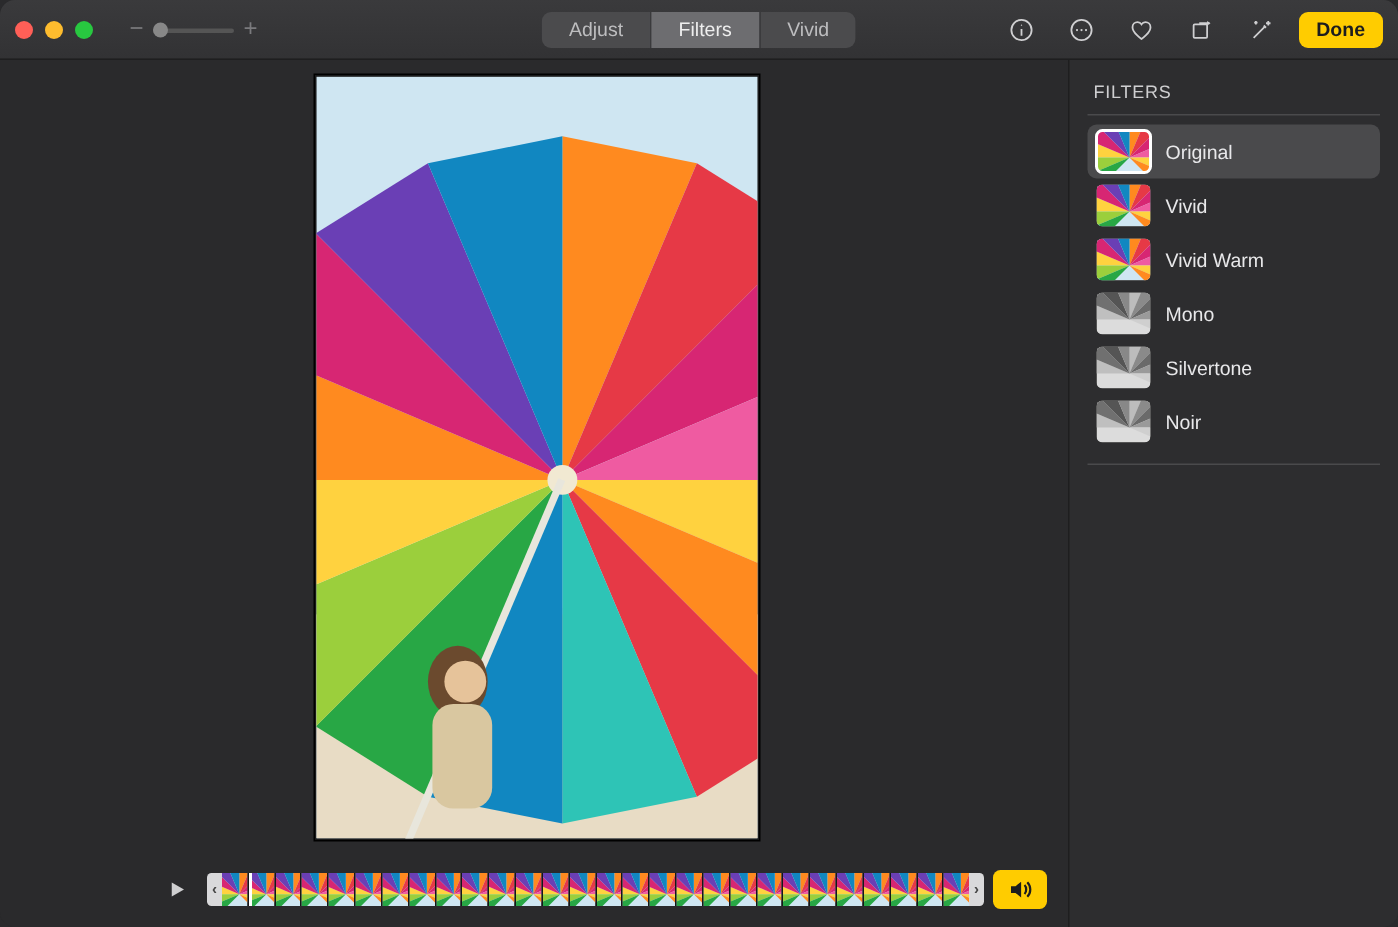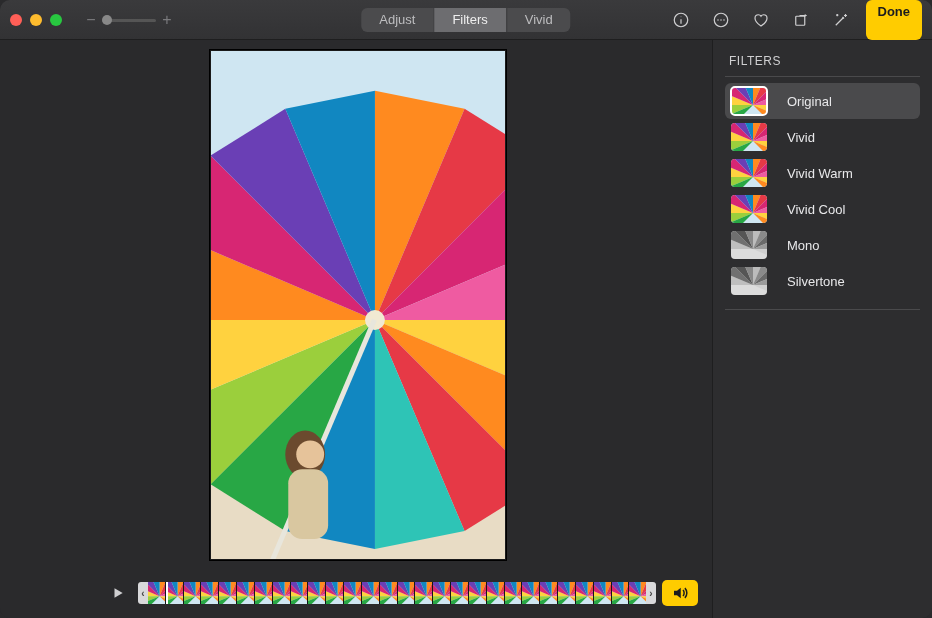--- a/index.html
+++ b/index.html
@@ -24,31 +24,31 @@
 
   .seg-wrap { position: absolute; left: 50%; transform: translateX(-50%); display: flex; background: #4b4b4d; border-radius: 6px; overflow: hidden; height: 24px; }
   .seg-btn { padding: 0 18px; line-height: 24px; font-size: 13px; color: #eee; cursor: default; }
   .seg-btn + .seg-btn { border-left: 1px solid #3a3a3c; }
   .seg-btn.dim { color: #bdbdbf; }
   .seg-btn.active { background: #6d6d70; }
 
   .right-tools { margin-left: auto; display: flex; align-items: center; gap: 10px; }
   .tool-btn { width: 30px; height: 26px; border-radius: 6px; display: flex; align-items: center; justify-content: center; color: #cfcfd1; }
   .tool-btn svg { width: 18px; height: 18px; stroke: currentColor; fill: none; stroke-width: 1.6; }
-  .done-btn { background: #ffcc00; color: #1c1c1e; font-weight: 600; font-size: 13px; padding: 4px 12px; border-radius: 6px; height: 40px; line-height: 16px; }
+  .done-btn { background: #ffcc00; color: #1c1c1e; font-weight: 600; font-size: 13px; padding: 4px 12px; border-radius: 6px; height: 24px; line-height: 16px; }
 
   
   .content { position: absolute; top: 40px; bottom: 0; left: 0; right: 0; display: flex; }
   .canvas-area { flex: 1; position: relative; background: #2a2a2c; }
 
   
   .sidebar { width: 220px; background: #2d2d2f; border-left: 1px solid #1e1e1f; padding: 14px 12px 12px 12px; overflow: hidden; }
   .sidebar-title { font-size: 12px; letter-spacing: 0.5px; color: #cfcfd1; margin: 0 0 8px 4px; font-weight: 500; }
   .divider { height: 1px; background: #4a4a4c; margin: 2px 0 6px 0; }
-  .filter-item { display: flex; align-items: center; gap: 20px; padding: 4px 6px; border-radius: 6px; }
+  .filter-item { display: flex; align-items: center; gap: 10px; padding: 4px 6px; border-radius: 6px; }
   .filter-item.selected { background: #4a4a4c; }
   .filter-item.selected .f-thumb { outline: 2px solid #fff; outline-offset: -1px; }
   .f-thumb { width: 36px; height: 28px; border-radius: 4px; overflow: hidden; flex: 0 0 36px; position: relative; background: #555; }
   .f-thumb svg { width: 100%; height: 100%; display: block; }
   .f-label { font-size: 13px; color: #e8e8ea; }
   .end-divider { height: 1px; background: #4a4a4c; margin-top: 10px; }
 
   
   .photo-frame { position: absolute; left: 210px; top: 10px; width: 296px; height: 510px; background: #000; border: 1px solid #1a1a1b; box-shadow: 0 0 0 1px #000; }
   .photo-frame svg { width: 100%; height: 100%; display: block; }
@@ -802,42 +802,20 @@
       <path d="M0 0 L-90 -212 L0 -230 Z" fill="#1187c1"></path>
       <path d="M0 0 L-212 90 L-230 0 Z" fill="#9bcf3c"></path>
       <path d="M0 0 L-165 165 L-212 90 Z" fill="#28a745"></path>
     </g>
   </svg>
 </div>
             <div class="f-label">Vivid Warm</div>
           </div>
           <div class="filter-item">
             <div class="f-thumb">
-  <svg class="umbrella-svg" viewBox="0 0 36 28" preserveAspectRatio="xMidYMid slice">
-    <rect width="36" height="28" fill="#cfe6f2"></rect>
-    <g transform="translate(22,18) scale(0.12)">
-      <path d="M0 0 L0 -230 L90 -212 Z" fill="#ff8a1f"></path>
-      <path d="M0 0 L90 -212 L165 -165 Z" fill="#e63946"></path>
-      <path d="M0 0 L165 -165 L212 -90 Z" fill="#d72673"></path>
-      <path d="M0 0 L212 -90 L230 0 Z" fill="#ef5ba1"></path>
-      <path d="M0 0 L230 0 L212 90 Z" fill="#ffd23f"></path>
-      <path d="M0 0 L212 90 L165 165 Z" fill="#ff8a1f"></path>
-      <path d="M0 0 L-230 0 L-212 -90 Z" fill="#ffd23f"></path>
-      <path d="M0 0 L-212 -90 L-165 -165 Z" fill="#d72673"></path>
-      <path d="M0 0 L-165 -165 L-90 -212 Z" fill="#6a3fb5"></path>
-      <path d="M0 0 L-90 -212 L0 -230 Z" fill="#1187c1"></path>
-      <path d="M0 0 L-212 90 L-230 0 Z" fill="#9bcf3c"></path>
-      <path d="M0 0 L-165 165 L-212 90 Z" fill="#28a745"></path>
-    </g>
-  </svg>
-</div>
-            <div class="f-label">Vivid Cool</div>
-          </div>
-          <div class="filter-item">
-            <div class="f-thumb">
   <svg viewBox="0 0 36 28" preserveAspectRatio="xMidYMid slice">
     <rect width="36" height="28" fill="#dcdcdc"></rect>
     <g transform="translate(22,18) scale(0.12)">
       <path d="M0 0 L0 -230 L90 -212 Z" fill="#bcbcbc"></path>
       <path d="M0 0 L90 -212 L165 -165 Z" fill="#8a8a8a"></path>
       <path d="M0 0 L165 -165 L212 -90 Z" fill="#6a6a6a"></path>
       <path d="M0 0 L212 -90 L230 0 Z" fill="#9a9a9a"></path>
       <path d="M0 0 L230 0 L212 90 Z" fill="#cfcfcf"></path>
       <path d="M0 0 L-230 0 L-212 -90 Z" fill="#bfbfbf"></path>
       <path d="M0 0 L-212 -90 L-165 -165 Z" fill="#707070"></path>
@@ -860,18 +838,37 @@
       <path d="M0 0 L230 0 L212 90 Z" fill="#cfcfcf"></path>
       <path d="M0 0 L-230 0 L-212 -90 Z" fill="#bfbfbf"></path>
       <path d="M0 0 L-212 -90 L-165 -165 Z" fill="#707070"></path>
       <path d="M0 0 L-165 -165 L-90 -212 Z" fill="#555555"></path>
       <path d="M0 0 L-90 -212 L0 -230 Z" fill="#888888"></path>
     </g>
   </svg>
 </div>
             <div class="f-label">Silvertone</div>
           </div>
+          <div class="filter-item">
+            <div class="f-thumb">
+  <svg viewBox="0 0 36 28" preserveAspectRatio="xMidYMid slice">
+    <rect width="36" height="28" fill="#dcdcdc"></rect>
+    <g transform="translate(22,18) scale(0.12)">
+      <path d="M0 0 L0 -230 L90 -212 Z" fill="#bcbcbc"></path>
+      <path d="M0 0 L90 -212 L165 -165 Z" fill="#8a8a8a"></path>
+      <path d="M0 0 L165 -165 L212 -90 Z" fill="#6a6a6a"></path>
+      <path d="M0 0 L212 -90 L230 0 Z" fill="#9a9a9a"></path>
+      <path d="M0 0 L230 0 L212 90 Z" fill="#cfcfcf"></path>
+      <path d="M0 0 L-230 0 L-212 -90 Z" fill="#bfbfbf"></path>
+      <path d="M0 0 L-212 -90 L-165 -165 Z" fill="#707070"></path>
+      <path d="M0 0 L-165 -165 L-90 -212 Z" fill="#555555"></path>
+      <path d="M0 0 L-90 -212 L0 -230 Z" fill="#888888"></path>
+    </g>
+  </svg>
+</div>
+            <div class="f-label">Noir</div>
+          </div>
         </div>
       <div class="end-divider"></div>
     </div>
 
   </div>
 </div>
 
 </body></html>

